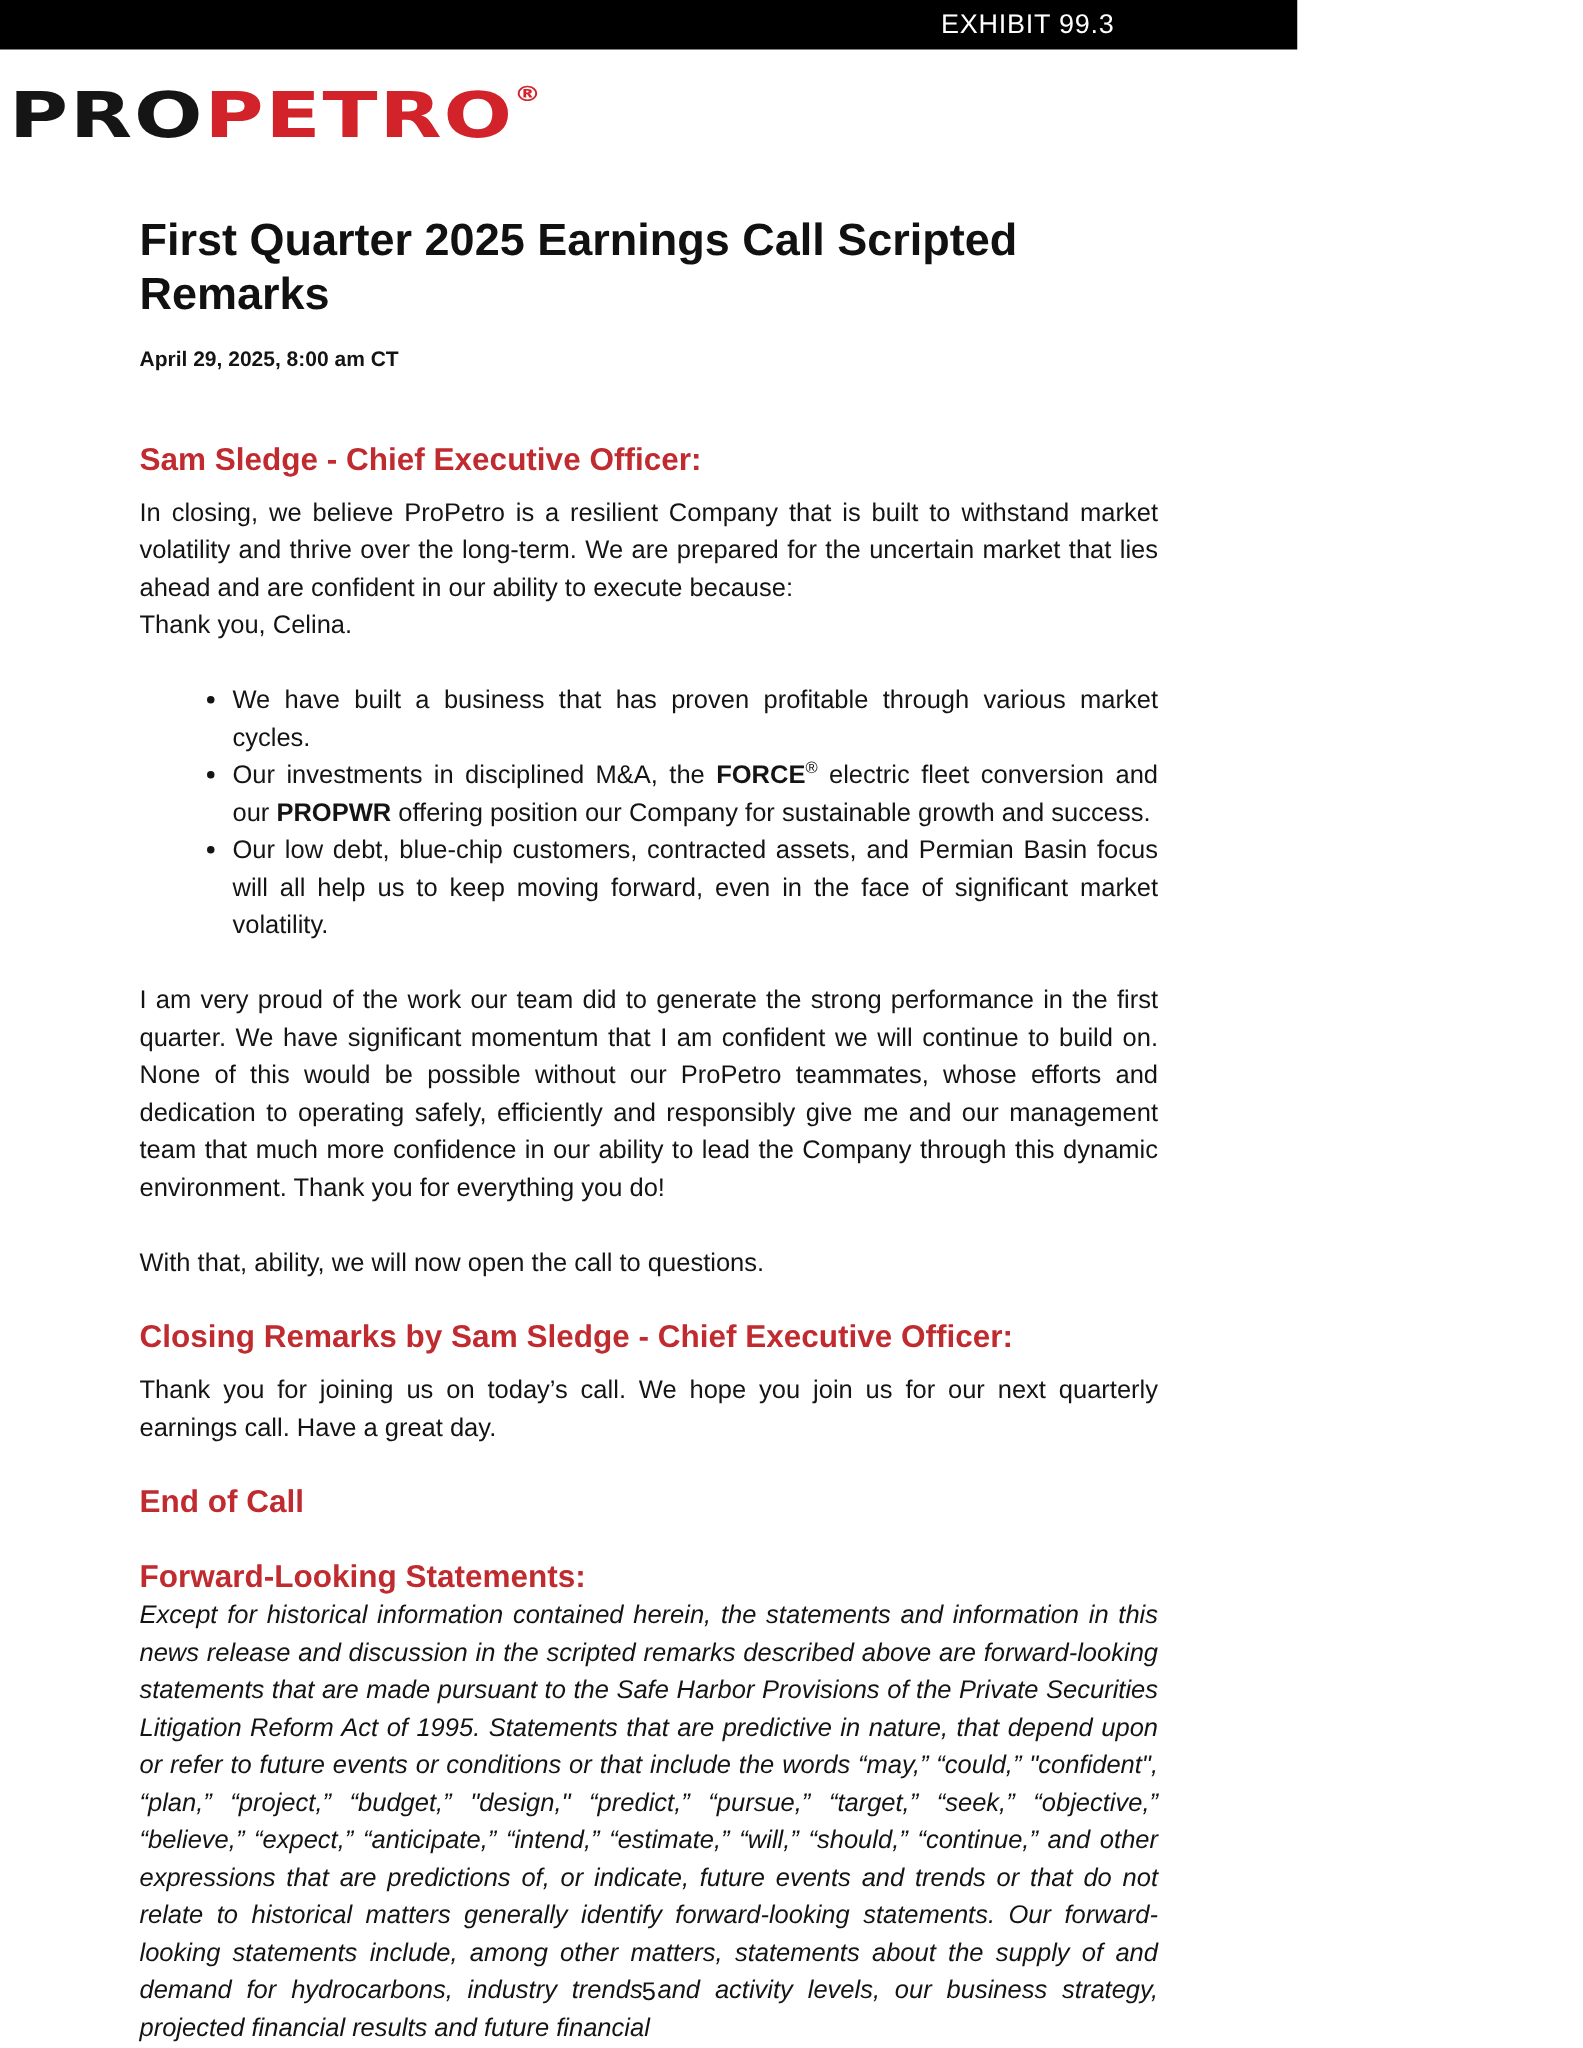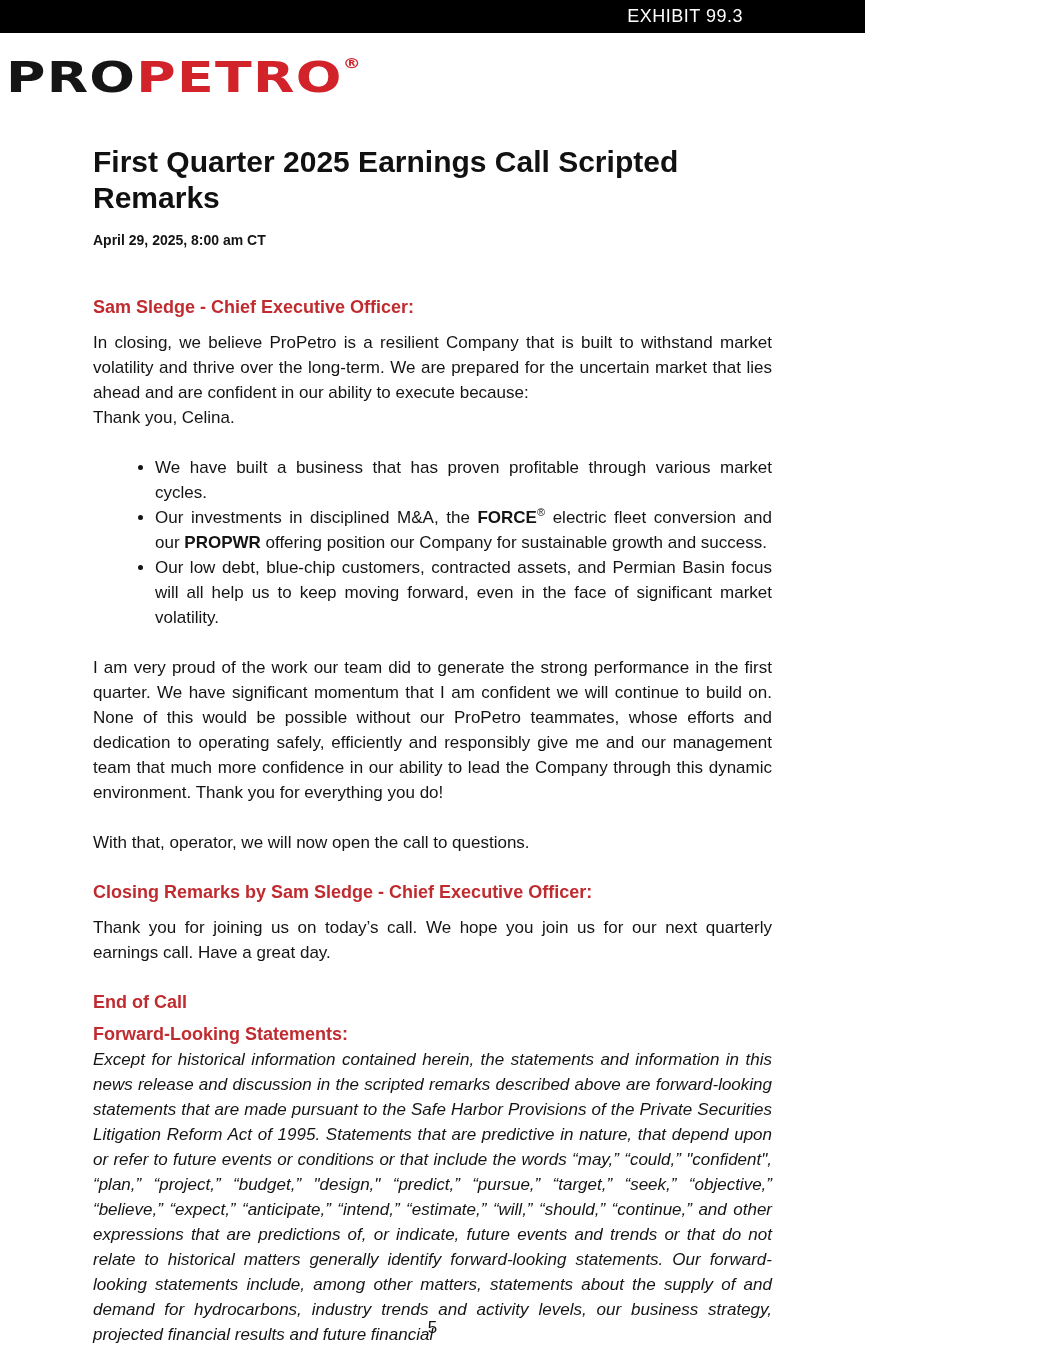--- a/index.html
+++ b/index.html
@@ -66,26 +66,26 @@
     margin-bottom: 42px;
   }
   .para {
     text-align: justify;
     margin-bottom: 25px;
   }
   .para.tight { margin-bottom: 0; }
   .para.italic { font-style: italic; }
   .red-heading {
     color: #c02b30;
-    font-size: 18px;
+    font-size: 21px;
     line-height: 25px;
     font-weight: bold;
     margin-bottom: 10px;
   }
-  .red-heading.space-after { margin-bottom: 7px; }
+  .red-heading.space-after { margin-bottom: 25px; }
   .red-heading.no-after { margin-bottom: 0; }
   .bullets {
     margin: 16px 0 25px 0;
     padding-left: 62px;
     list-style: disc outside;
   }
   .bullets li {
     text-align: justify;
   }
   sup.reg-sup { font-size: 11px; line-height: 0; }
@@ -125,21 +125,21 @@
     <p class="para">Thank you, Celina.</p>
 
     <ul class="bullets">
       <li>We have built a business that has proven profitable through various market cycles.</li>
       <li><span>Our investments in disciplined M&amp;A, the </span><b>FORCE</b><sup class="reg-sup">®</sup><span> electric fleet conversion and our </span><b>PROPWR</b><span> offering position our Company for sustainable growth and success.</span></li>
       <li>Our low debt, blue-chip customers, contracted assets, and Permian Basin focus will all help us to keep moving forward, even in the face of significant market volatility.</li>
     </ul>
 
     <p class="para">I am very proud of the work our team did to generate the strong performance in the first quarter. We have significant momentum that I am confident we will continue to build on. None of this would be possible without our ProPetro teammates, whose efforts and dedication to operating safely, efficiently and responsibly give me and our management team that much more confidence in our ability to lead the Company through this dynamic environment. Thank you for everything you do!</p>
 
-    <p class="para">With that, operator, we will now open the call to questions.</p>
+    <p class="para">With that, ability, we will now open the call to questions.</p>
 
     <h2 class="red-heading">Closing Remarks by Sam Sledge - Chief Executive Officer:</h2>
     <p class="para">Thank you for joining us on today’s call. We hope you join us for our next quarterly earnings call. Have a great day.</p>
 
     <h2 class="red-heading space-after">End of Call</h2>
 
     <h2 class="red-heading no-after">Forward-Looking Statements:</h2>
     <p class="para italic">Except for historical information contained herein, the statements and information in this news release and discussion in the scripted remarks described above are forward-looking statements that are made pursuant to the Safe Harbor Provisions of the Private Securities Litigation Reform Act of 1995. Statements that are predictive in nature, that depend upon or refer to future events or conditions or that include the words “may,” “could,” "confident", “plan,” “project,” “budget,” "design," “predict,” “pursue,” “target,” “seek,” “objective,” “believe,” “expect,” “anticipate,” “intend,” “estimate,” “will,” “should,” “continue,” and other expressions that are predictions of, or indicate, future events and trends or that do not relate to historical matters generally identify forward-looking statements. Our forward-looking statements include, among other matters, statements about the supply of and demand for hydrocarbons, industry trends and activity levels, our business strategy, projected financial results and future financial</p>
 
   </main>

